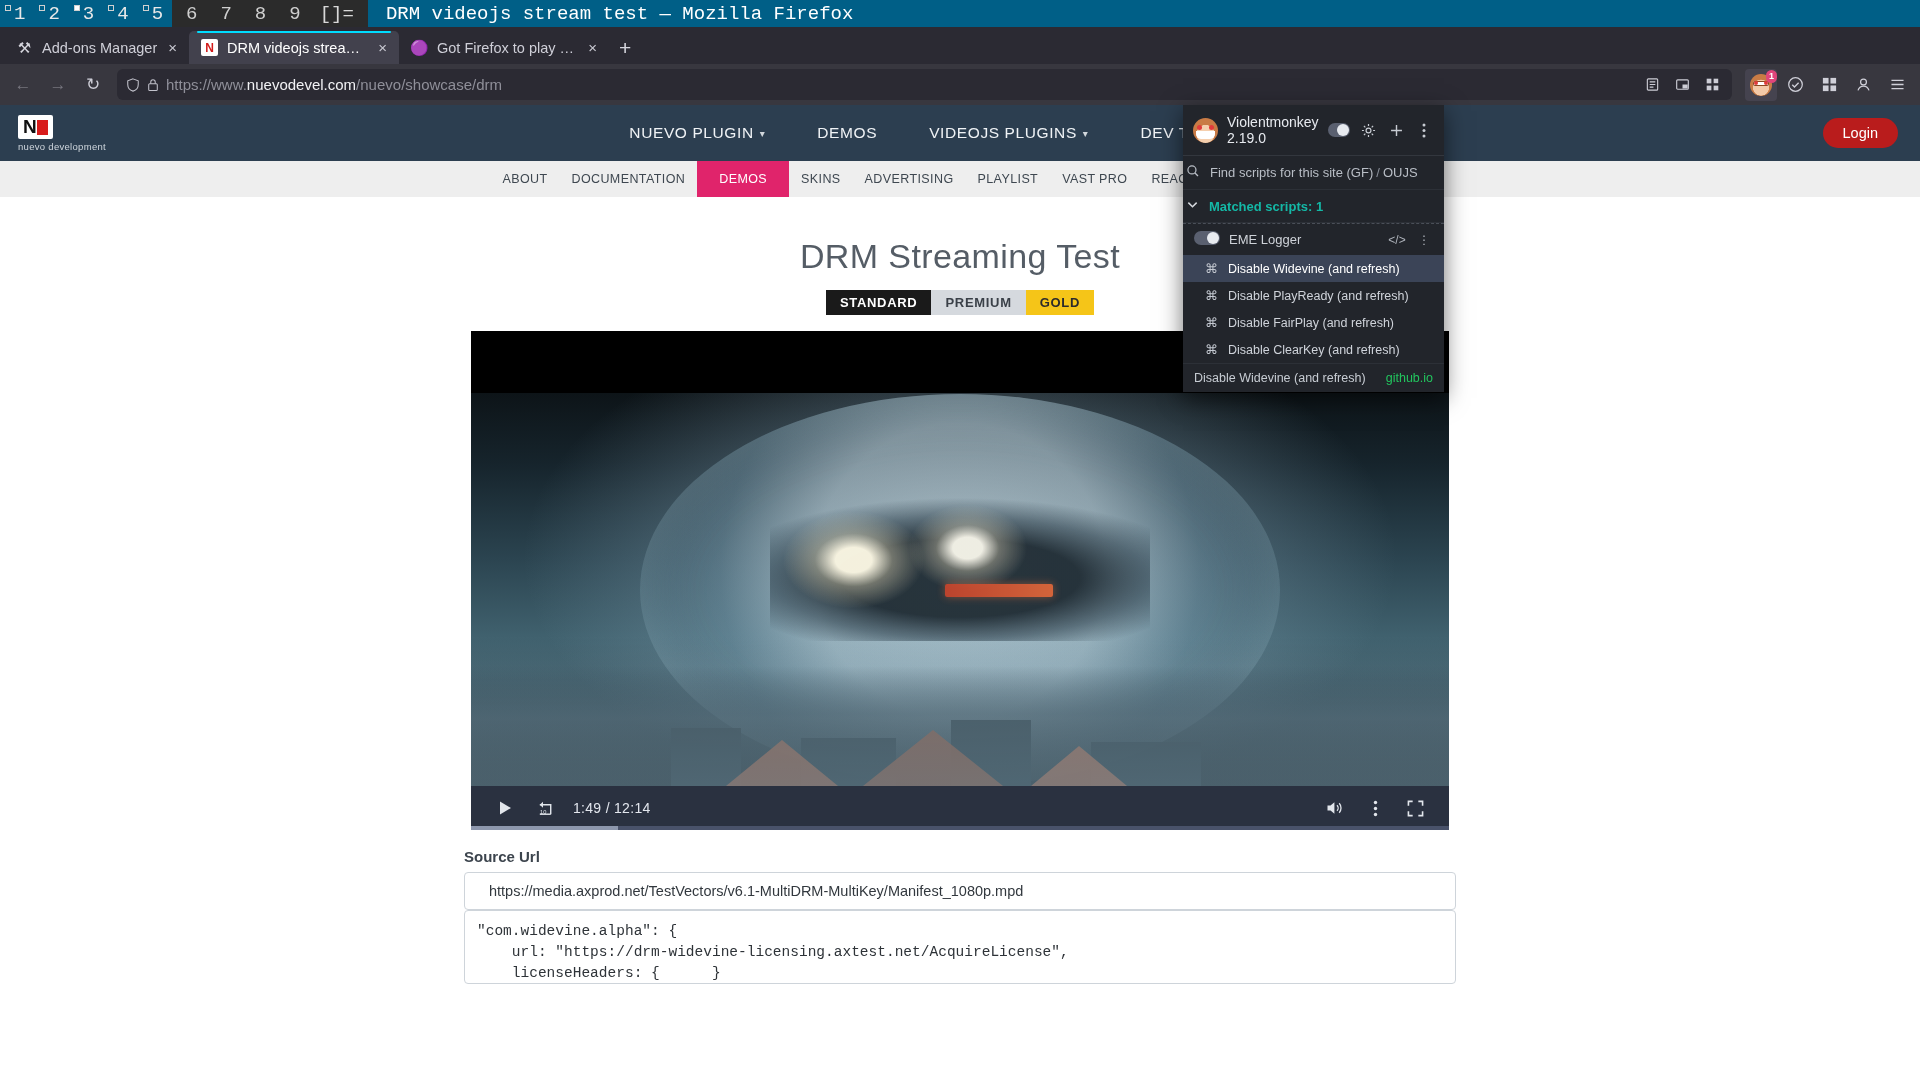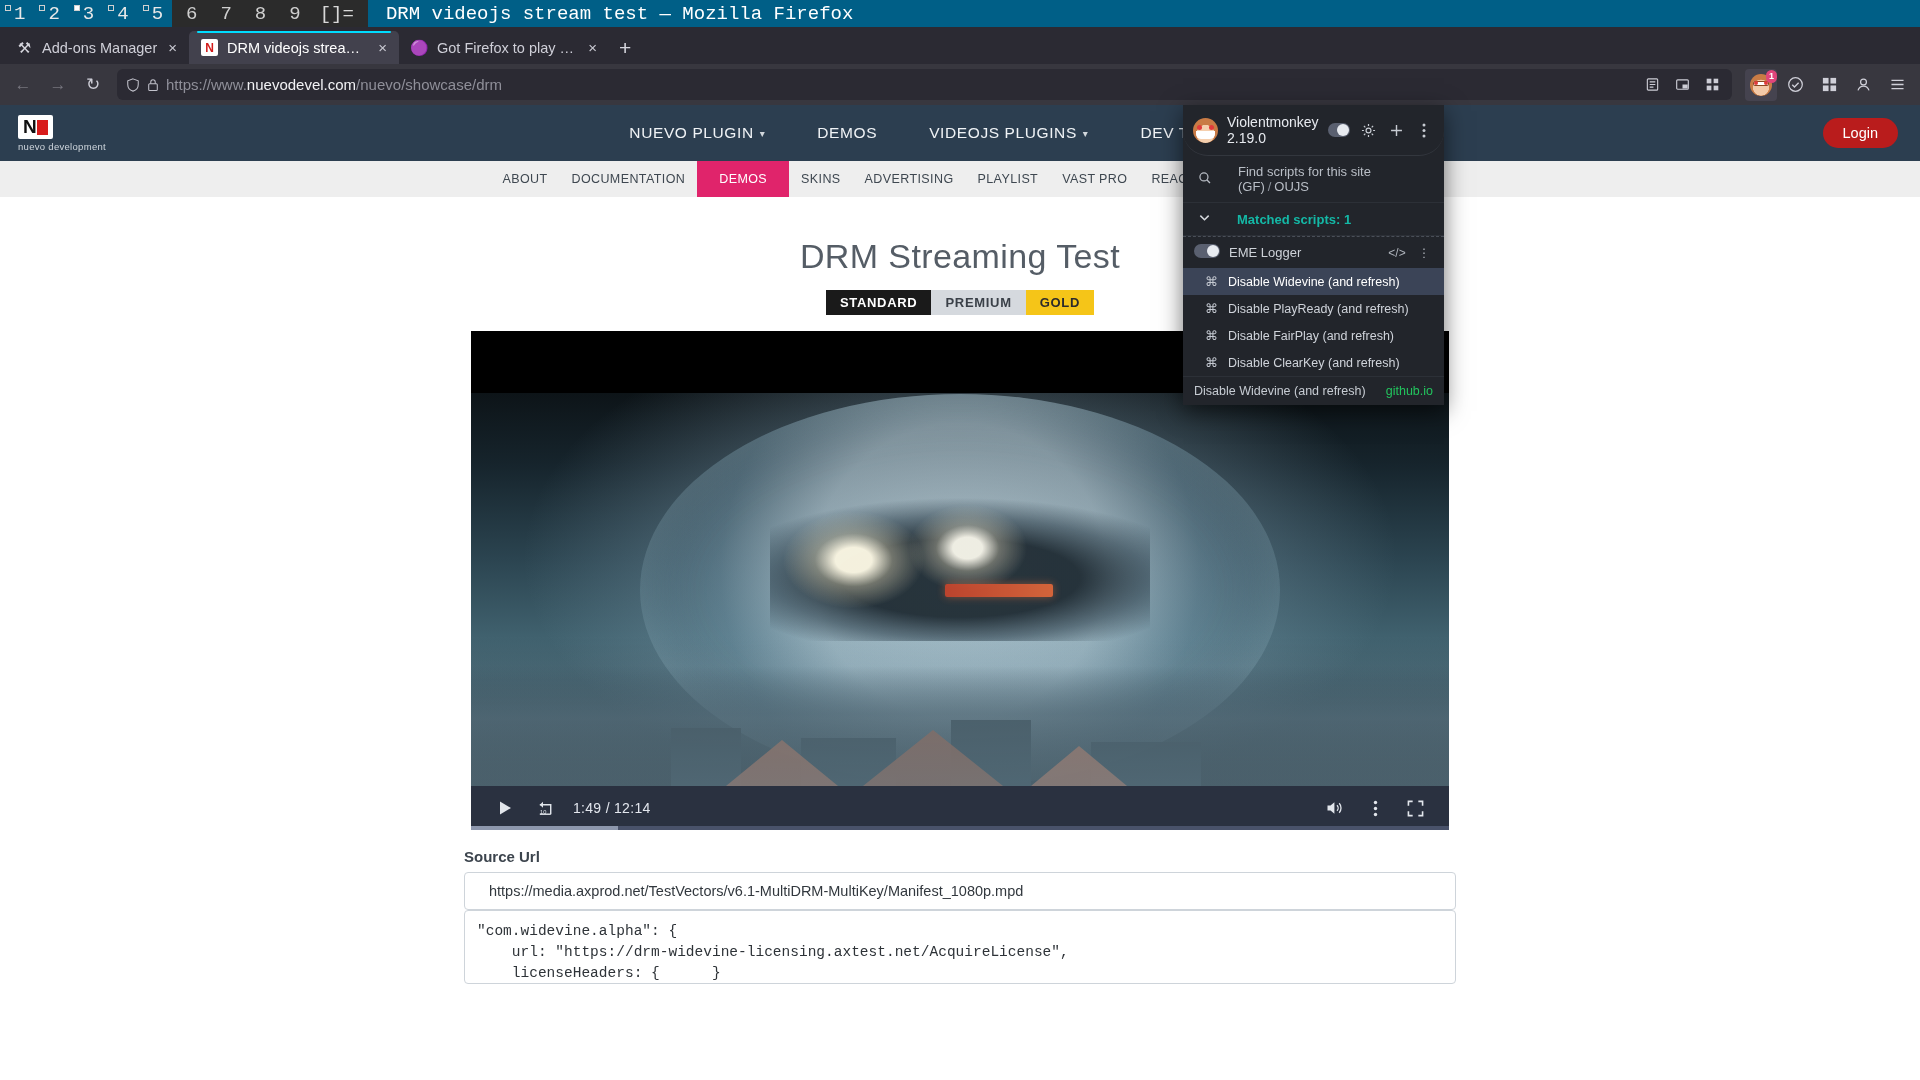--- a/index.html
+++ b/index.html
@@ -249,21 +249,20 @@
 
   
   #vm-panel {
     position: absolute; top: 0; left: 1183px; width: 261px;
     background: #22252b; color: #d6d9de; font-size: 13px;
     box-shadow: 0 6px 22px rgba(0,0,0,.55); z-index: 50;
   }
   #vm-head {
     display: flex; align-items: center; gap: 9px; padding: 9px 10px;
     border-bottom: 1px solid #33373e;
-    border-radius: 25px;
   }
   .vm-avatar {
     width: 25px; height: 25px; flex: 0 0 25px; border-radius: 50%;
     background: radial-gradient(circle at 50% 64%, #f5cfae 0 43%, #c97b45 46% 100%);
     position: relative; overflow: hidden;
   }
   .vm-avatar .grin {
     position: absolute; left: 3px; right: 3px; top: 13px; height: 8px;
     background: #fff; border-radius: 0 0 5px 5px;
   }
@@ -274,21 +273,21 @@
   .vm-htool { width: 22px; height: 22px; display: flex; align-items: center;
     justify-content: center; font-size: 14px; color: #c7cbd2; }
   .vm-switch {
     width: 26px; height: 14px; border-radius: 7px; background: #5a6070; position: relative;
   }
   .vm-switch::after {
     content: ""; position: absolute; right: 1px; top: 1px; width: 12px; height: 12px;
     border-radius: 50%; background: #e8ebf0;
   }
   .vm-row {
-    display: flex; align-items: center; gap: 26px; padding: 8px 15px;
+    display: flex; align-items: center; gap: 10px; padding: 8px 3px;
     border-bottom: 1px solid #2c3037;
   }
   #vm-find { color: #b9bec6; }
   #vm-find .slash { color: #8b919b; padding: 0 3px; }
   #vm-matched { font-weight: bold; color: #14b8a6; }
   .vm-dashed { border-top: 1px dashed #4a4f58; }
   .vm-script { display: flex; align-items: center; gap: 9px; padding: 7px 11px; }
   .vm-script .name { flex: 1; color: #ced2d8; }
   .vm-mini { font-size: 12px; color: #aeb3bb; width: 18px; text-align: center; }
   .vm-cmd {

